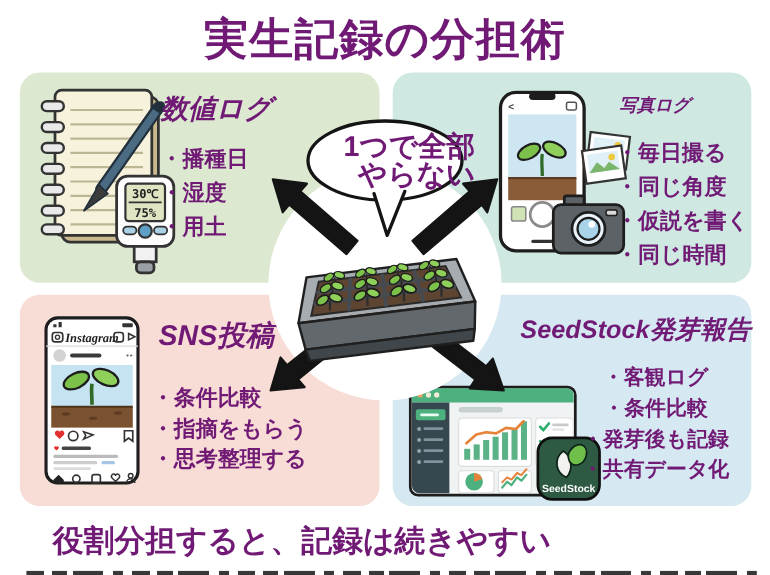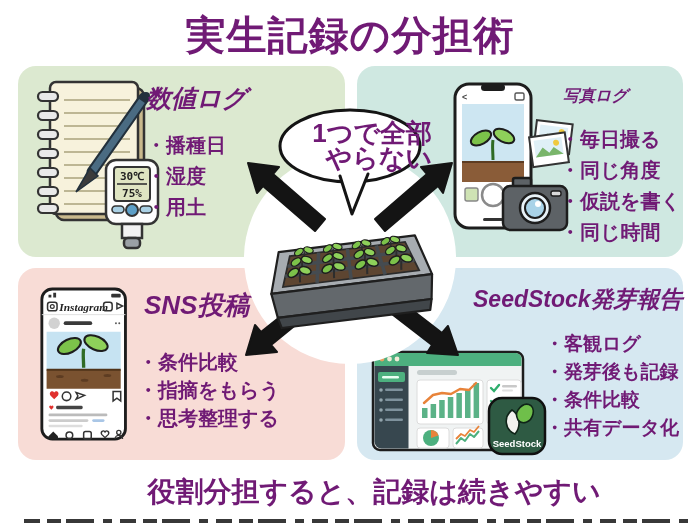--- a/index.html
+++ b/index.html
@@ -1,36 +1,36 @@
 <!DOCTYPE html>
 <html><head>
 <meta charset="utf-8">
 <style>
   html,body{margin:0;padding:0;background:#fff;}
   .stage{position:relative;width:700px;height:523px;background:#fff;overflow:hidden;
          font-family:"Liberation Sans","DejaVu Sans",sans-serif;color:#701a75;}
   .title{position:absolute;top:8px;left:0;right:0;text-align:center;
          font-size:40px;font-weight:900;letter-spacing:1px;}
-  .footer{position:absolute;top:473px;left:0;right:0;text-align:center;
+  .footer{position:absolute;top:473px;left:0;right:0;text-align:left;
           font-size:28px;font-weight:900;margin-left:48px;}
   .panel{position:absolute;border-radius:18px;z-index:1;}
   .p-tl{left:18px;top:66px;width:327px;height:191px;background:#dce9d0;}
   .p-tr{left:357px;top:66px;width:326px;height:191px;background:#cfe8e1;}
   .p-bl{left:18px;top:268px;width:327px;height:192px;background:#f8dcd6;}
   .p-br{left:357px;top:268px;width:326px;height:192px;background:#d6e8f1;}
   .panel-title{position:absolute;font-weight:900;white-space:nowrap;font-style:italic;}
   .t-tl{left:128px;top:16px;font-size:25px;}
   .t-tr{left:206px;top:20px;font-size:16px;}
   .t-bl{left:126px;top:20px;font-size:26px;}
   .t-br{left:86px;top:16px;font-size:23px;margin-left:30px;}
   .bullets{position:absolute;font-weight:800;white-space:nowrap;}
   .b-tl{left:128px;top:54px;font-size:20px;line-height:31px;margin-top:10px;}
   .b-tr{left:203px;top:58px;font-size:20px;line-height:31px;}
   .b-bl{left:120px;top:80px;font-size:20px;line-height:28px;}
-  .b-br{left:188px;top:62px;font-size:19px;line-height:28px;}
+  .b-br{left:172px;top:62px;font-size:19px;line-height:28px;text-align:center;}
   .illus{position:absolute;}
   .overlay{position:absolute;left:0;top:0;z-index:5;pointer-events:none;}
   .bubble-text{position:absolute;left:268px;top:121px;width:164px;z-index:6;
                text-align:right;font-weight:700;font-size:26px;line-height:25px;}
   .crop-strip{position:absolute;bottom:0;left:24px;right:12px;height:4px;opacity:.9;
     background:repeating-linear-gradient(90deg,#222 0 16px,transparent 16px 23px,#222 23px 37px,
                transparent 37px 42px,#222 42px 70px,transparent 70px 79px,#222 79px 88px,transparent 88px 96px);}
 </style>
 </head>
 <body>
@@ -253,22 +253,22 @@
       <g transform="translate(118,52)">
         <rect x="0" y="0" width="56" height="56" rx="13" fill="#2e5a43" stroke="#101010" stroke-width="2.5"></rect>
         <path d="M26,36 C16,32 14,19 23,12 C30,16 33,28 26,36 Z" fill="#f2f2ee" stroke="#0f2418" stroke-width="1.6"></path>
         <path d="M29,12 C36,2 46,6 44,16 C42,25 33,27 29,22 C27,18 27,15 29,12 Z" fill="#6fbf4a" stroke="#0f2418" stroke-width="1.6"></path>
         <text x="28" y="49" text-anchor="middle" font-size="9.5" font-weight="bold" fill="#fff">SeedStock</text>
       </g>
     </svg>
     <div class="panel-title t-br">SeedStock発芽報告</div>
     <div class="bullets b-br">
       <div>・客観ログ</div>
+      <div>・条件比較</div>
       <div>・発芽後も記録</div>
-      <div>・条件比較</div>
       <div>・共有データ化</div>
     </div>
   </div>
 
   <svg class="overlay" width="700" height="523" viewBox="0 0 700 523">
     <defs>
       <g id="sprout">
         <path d="M0,0 C0,-4 1,-7 1,-10" stroke="#2d2d2d" stroke-width="2.2" fill="none"></path>
         <ellipse cx="-6" cy="-11" rx="6.5" ry="4" transform="rotate(-28 -6 -11)" fill="#7cc24a" stroke="#1d1d1d" stroke-width="1.6"></ellipse>
         <ellipse cx="7" cy="-12" rx="6.5" ry="4" transform="rotate(24 7 -12)" fill="#8ed05a" stroke="#1d1d1d" stroke-width="1.6"></ellipse>

